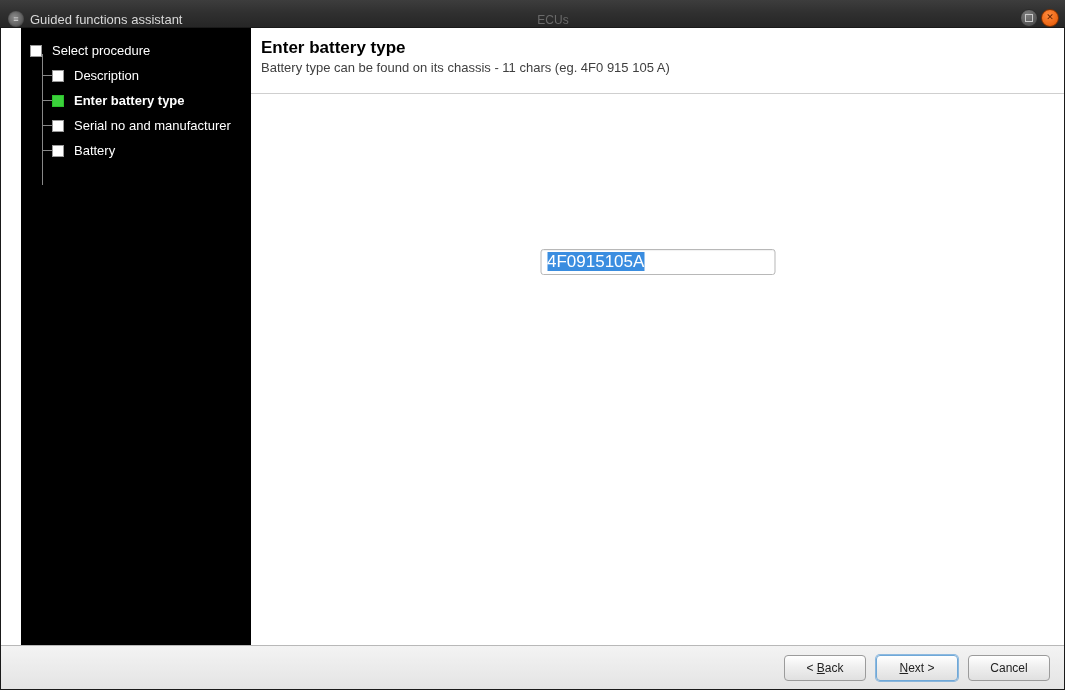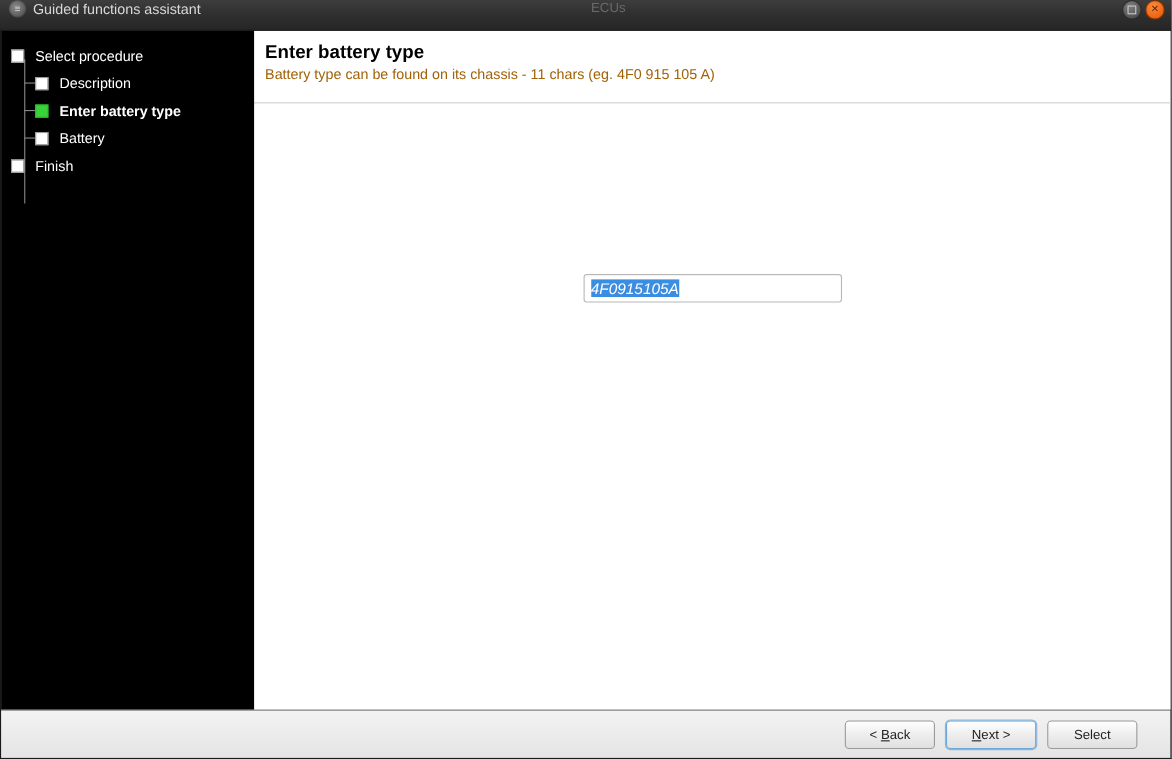--- a/index.html
+++ b/index.html
@@ -16,21 +16,21 @@
       display: flex;
       flex-direction: column;
       background: #2a2a2a;
       box-shadow: 0 0 10px rgba(0,0,0,0.6);
     }
     .titlebar {
       height: 28px;
       background: linear-gradient(to bottom, #3d3d3d 0%, #2f2f2f 50%, #262626 100%);
       border-bottom: 1px solid #1a1a1a;
       display: flex;
-      align-items: flex-start;
+      align-items: flex-end;
       color: #d8d8d8;
       font-size: 13px;
       position: relative;
     }
     .titlebar-left {
       display: flex;
       align-items: center;
       gap: 6px;
       padding-left: 8px;
     }
@@ -114,20 +114,21 @@
 
     
     .sidebar {
       width: 230px;
       background: #000000;
       color: #ffffff;
       padding: 10px 6px 0 6px;
       font-size: 13px;
       position: relative;
       overflow: hidden;
+      margin-left: 20px;
     }
     .tree {
       position: relative;
     }
     .tree-line-top {
       position: absolute;
       left: 15px;
       top: 16px;
       width: 0;
       height: 131px; 
@@ -188,59 +189,58 @@
       border-bottom: 1px solid #cfcfcf;
     }
     .content-title {
       font-size: 17px;
       font-weight: bold;
       color: #000;
       margin-bottom: 2px;
     }
     .content-subtitle {
       font-size: 13px;
-      color: #a16207;
+      color: #404040;
     }
     .content-body {
       flex: 1;
       position: relative;
     }
     .input-wrap {
       position: absolute;
       top: 155px;
       left: 50%;
       transform: translateX(-50%);
     }
     .fake-input {
       width: 235px;
       height: 26px;
       border: 1px solid #b8b8b8;
       border-radius: 3px;
       padding: 3px 6px;
-      font-size: 14px;
+      font-size: 17px;
       background: #fff;
       box-shadow: inset 0 1px 1px rgba(0,0,0,0.06);
       line-height: 18px;
       cursor: text;
-      font-style: italic;
     }
     .fake-input .sel {
       background: #3a8de0;
       color: #ffffff;
     }
 
     
     .footer {
       height: 44px;
       background: linear-gradient(to bottom, #f3f3f3 0%, #e4e4e4 100%);
       border-top: 1px solid #b8b8b8;
       display: flex;
       align-items: center;
       justify-content: flex-end;
-      padding-right: 30px;
+      padding-right: 14px;
       gap: 10px;
     }
     .btn {
       min-width: 82px;
       height: 26px;
       border: 1px solid #9b9b9b;
       border-radius: 4px;
       background: linear-gradient(to bottom, #ffffff 0%, #efefef 45%, #e0e0e0 100%);
       font-size: 12px;
       color: #222;
@@ -285,31 +285,31 @@
           <div class="tree-item child">
             <span class="tree-box child"></span>
             <span class="tree-label">Description</span>
           </div>
 
           <div class="tree-item child">
             <span class="tree-box child active"></span>
             <span class="tree-label bold">Enter battery type</span>
           </div>
 
+          <div class="tree-item child">
+            <span class="tree-box child"></span>
+            <span class="tree-label">Serial no and manufacturer</span>
+          </div>
 
 
           <div class="tree-item child">
             <span class="tree-box child"></span>
             <span class="tree-label">Battery</span>
           </div>
 
-          <div class="tree-item root finish-root">
-            <span class="tree-box root"></span>
-            <span class="tree-label">Finish</span>
-          </div>
         </div>
       </div>
 
       <div class="content">
         <div class="content-header">
           <div class="content-title">Enter battery type</div>
           <div class="content-subtitle">Battery type can be found on its chassis - 11 chars (eg. 4F0 915 105 A)</div>
         </div>
         <div class="content-body">
           <div class="input-wrap">
@@ -322,16 +322,16 @@
 
     </div>
 
     <div class="footer">
       <button class="btn">
         <span>&lt; </span><span class="ul">B</span><span>ack</span>
       </button>
       <button class="btn default">
         <span class="ul">N</span><span>ext &gt;</span>
       </button>
-      <button class="btn">Select</button>
+      <button class="btn">Cancel</button>
     </div>
   </div>
 </div>
 
 </body></html>

